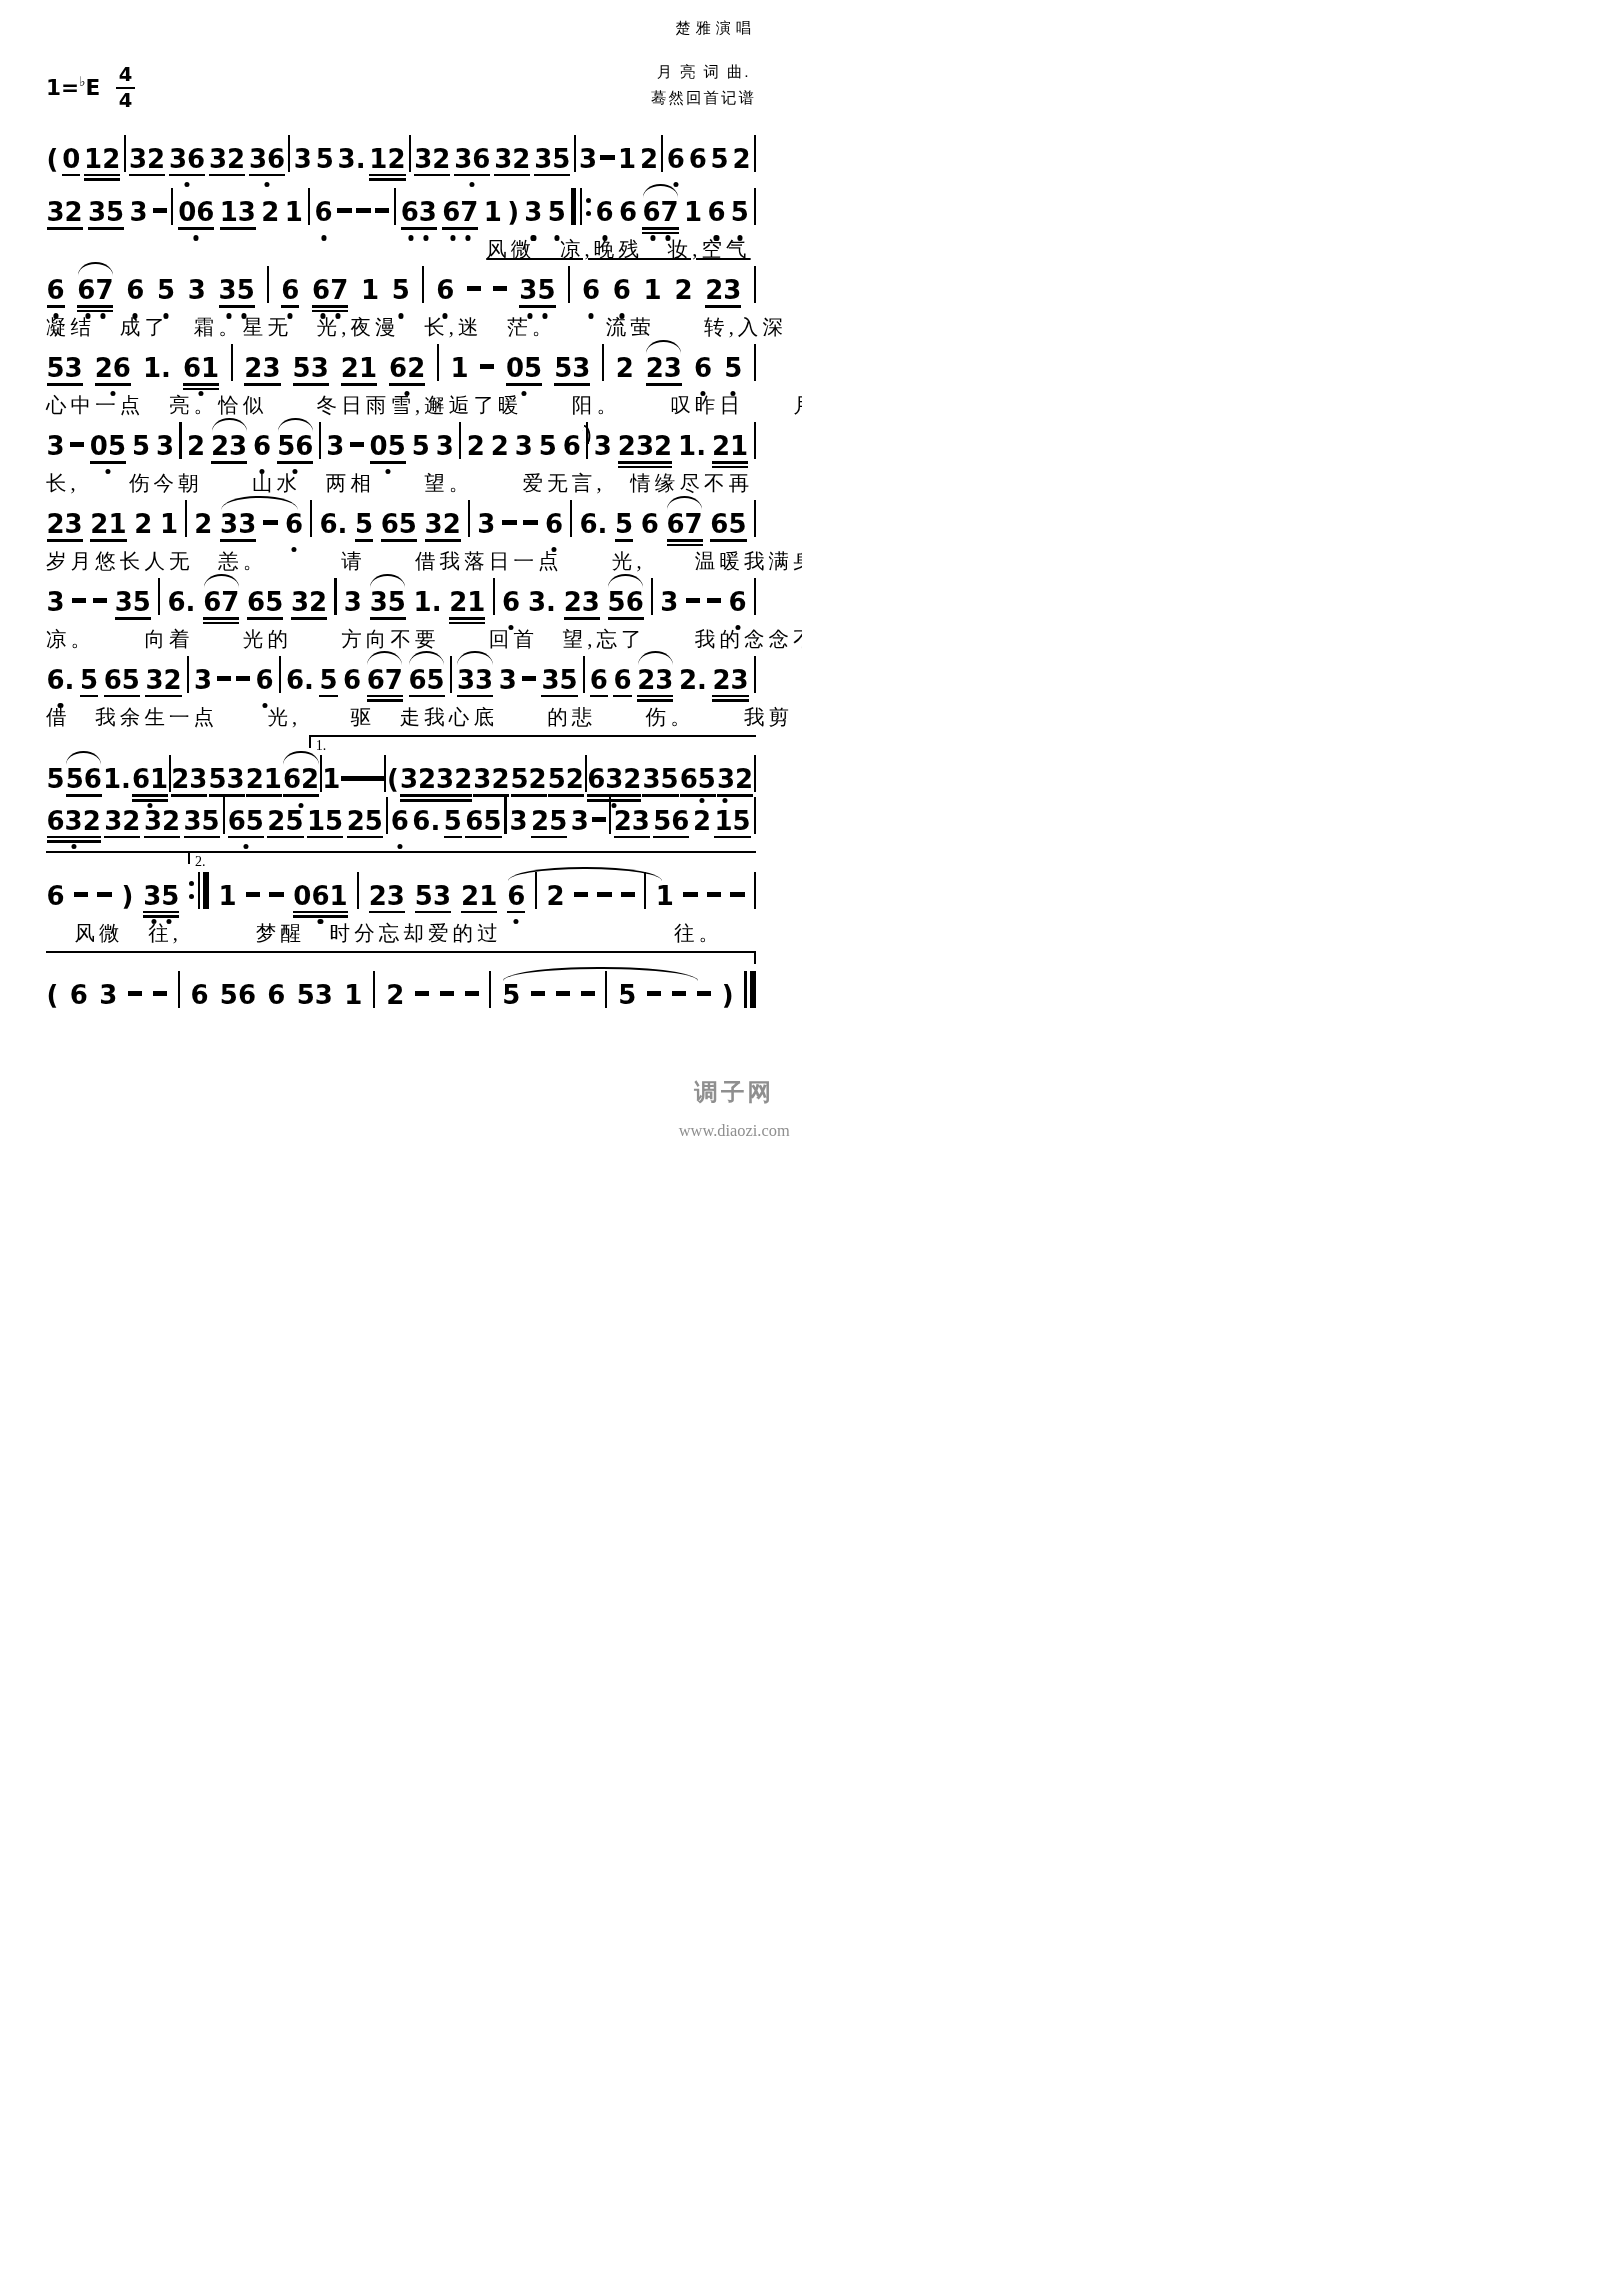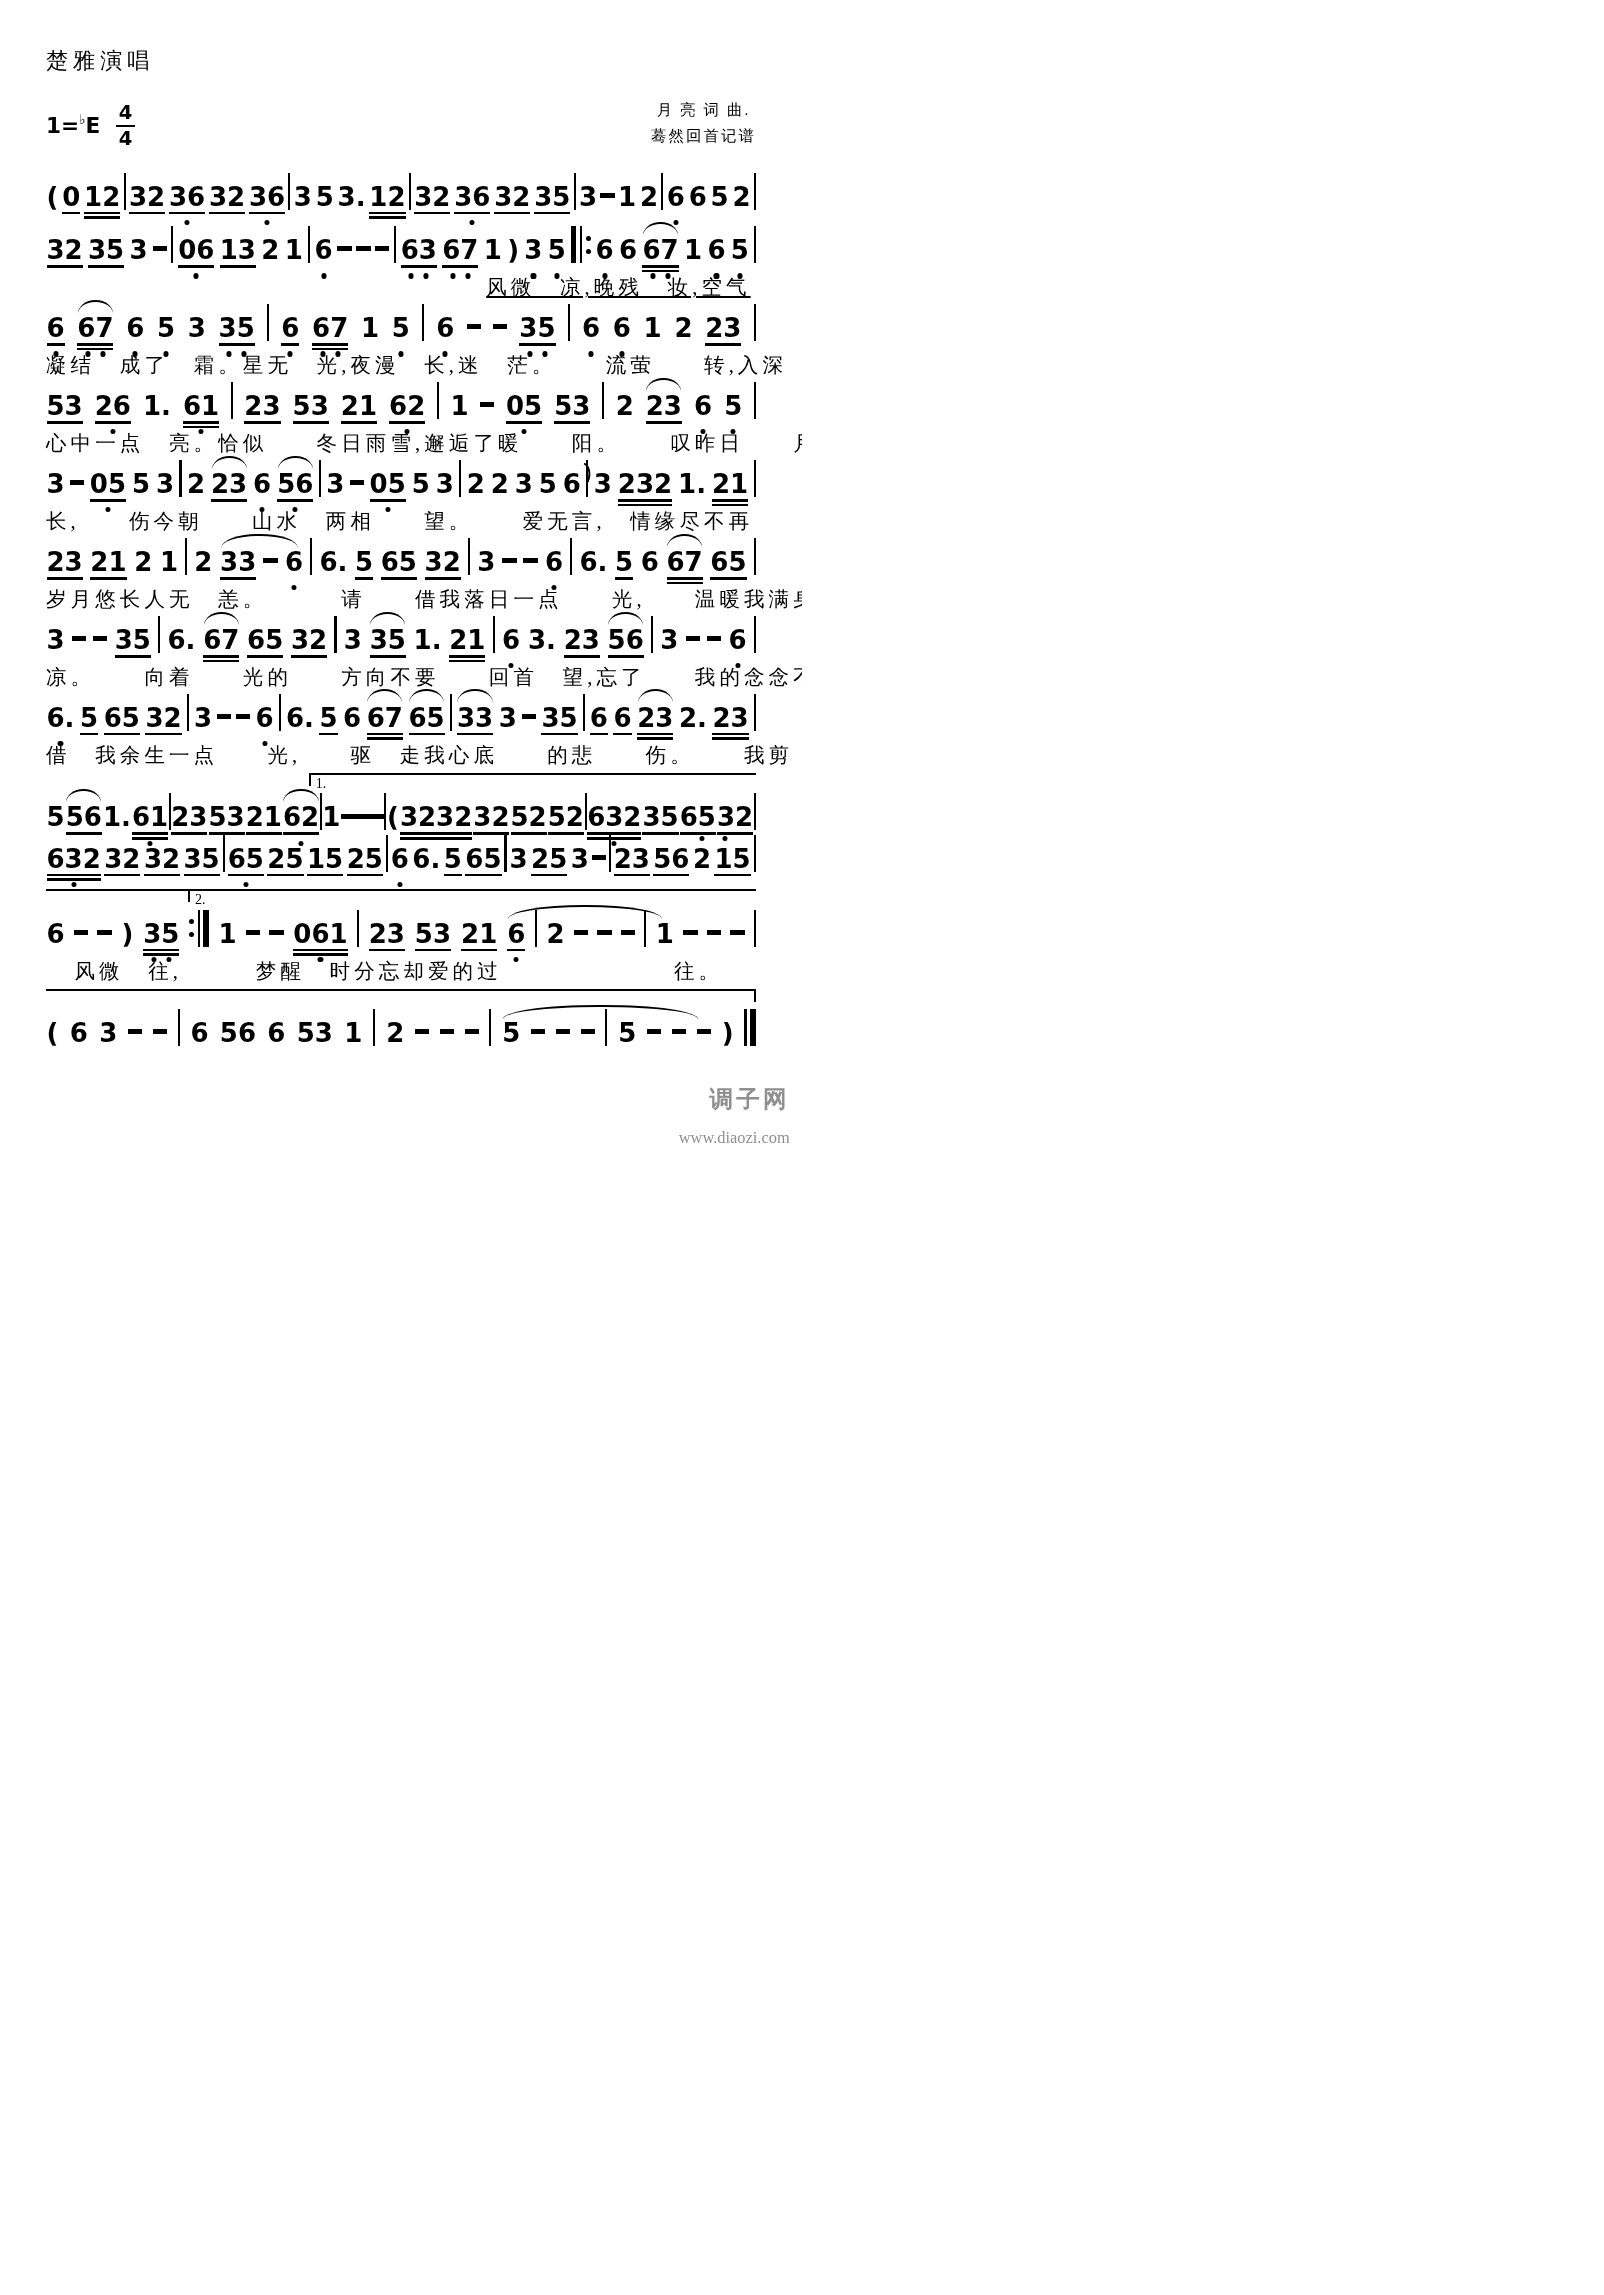--- a/index.html
+++ b/index.html
@@ -3,21 +3,21 @@
 <meta charset="utf-8">
 <style>
   html,body{margin:0;padding:0;background:#fff}
   .page{position:relative;width:802px;height:1148px;background:#fff;overflow:hidden;
         color:#000;font-family:"Liberation Serif",serif}
   .inner{padding:10.3px 46px 0 46px}
 
   
   .title{margin:30px 0 0 0;text-align:center;font-size:45px;font-weight:700;
          letter-spacing:15.4px;text-indent:15.4px;white-space:pre}
-  .subtitle{margin-top:36px;text-align:left;font-size:22px;letter-spacing:5.1px}
+  .subtitle{margin-top:9px;text-align:right;font-size:15px;letter-spacing:5.1px}
   .meta{margin-top:20.5px;display:flex;justify-content:space-between;align-items:flex-end}
   .keysig{font-family:"DejaVu Sans",sans-serif;font-weight:700;font-size:21.6px;
           display:flex;align-items:center}
   .keysig .flat{font-size:13.3px;transform:translateY(-6.2px);display:inline-block}
   .frac{display:inline-flex;flex-direction:column;align-items:center;margin-left:15.4px;
         font-size:19.5px;line-height:1.1}
   .frac .n{padding:0 3.1px 1px 3.1px;border-bottom:2.1px solid #000}
   .frac .d{padding-top:1px}
   .credits{text-align:center;font-size:15.4px;letter-spacing:2.1px;line-height:1.7}
 
@@ -50,21 +50,21 @@
   .bgrp .dots i{display:block;width:5.1px;height:5.1px;border-radius:50%;background:#000}
   .lyrics{margin-top:13.3px;font-size:20.5px;letter-spacing:4.1px;white-space:pre;line-height:1.15}
 
   
   .volta{position:absolute;top:2.1px;height:13.3px;border-top:2.6px solid #000;box-sizing:border-box}
   .volta.tl{border-left:2.6px solid #000}
   .volta.tr{border-right:2.6px solid #000}
   .volta .vl{position:absolute;left:5.1px;top:1px;font-size:14px;font-family:"Liberation Serif",serif}
 
   
-  .watermark{position:absolute;right:12.3px;bottom:0;text-align:right;color:#8f8f8f}
+  .watermark{position:absolute;right:12.3px;bottom:7px;text-align:center;color:#8f8f8f}
   .wm1{font-size:23.6px;font-weight:700;letter-spacing:3.1px}
   .wm2{font-size:16.4px;margin-top:13px}
 </style>
 </head>
 <body>
 
 <div class="page">
   <div class="inner">
     <div class="subtitle">楚雅演唱</div>
 

